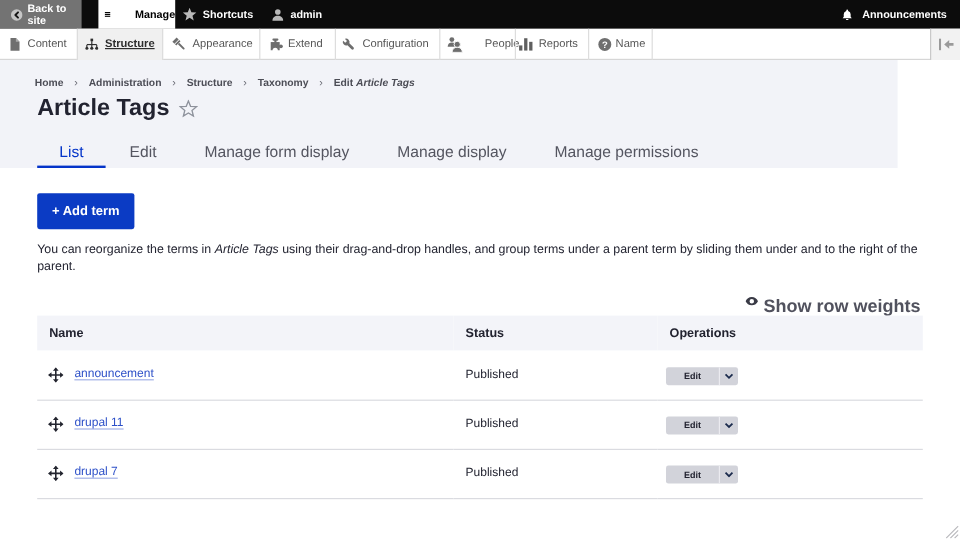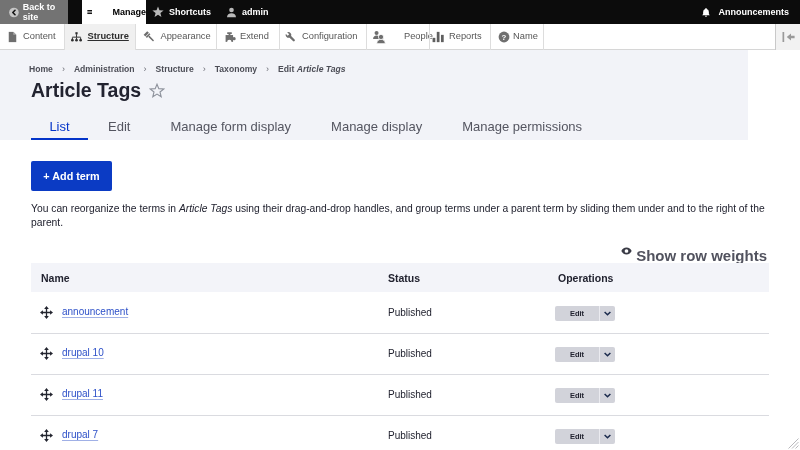--- a/index.html
+++ b/index.html
@@ -241,75 +241,54 @@
               </div>
             </div>
           </td>
     </tr>
     <tr>
       <td class="name">
             <div class="nwrap">
               <svg class="dragicon" width="13" height="13" viewBox="0 0 16 16">
                 <path d="M8 0 L10.9 3.6 H8.8 V7.2 H12.4 V5.1 L16 8 L12.4 10.9 V8.8 H8.8 V12.4 H10.9 L8 16 L5.1 12.4 H7.2 V8.8 H3.6 V10.9 L0 8 L3.6 5.1 V7.2 H7.2 V3.6 H5.1 Z" fill="#23252f"></path>
               </svg>
-              <a class="term">drupal 10</a>
+              <a class="term">drupal 11</a>
             </div>
           </td>
       <td>Published</td>
       <td>
             <div class="dropbtn">
               <div class="lbl">Edit</div>
               <div class="tog">
                 <svg width="7" height="5" viewBox="0 0 8 5">
                   <path d="M0.7 0.7 L4 4 L7.3 0.7" stroke="#1b2b4d" stroke-width="1.7" fill="none"></path>
                 </svg>
               </div>
             </div>
           </td>
     </tr>
     <tr>
       <td class="name">
             <div class="nwrap">
               <svg class="dragicon" width="13" height="13" viewBox="0 0 16 16">
                 <path d="M8 0 L10.9 3.6 H8.8 V7.2 H12.4 V5.1 L16 8 L12.4 10.9 V8.8 H8.8 V12.4 H10.9 L8 16 L5.1 12.4 H7.2 V8.8 H3.6 V10.9 L0 8 L3.6 5.1 V7.2 H7.2 V3.6 H5.1 Z" fill="#23252f"></path>
               </svg>
-              <a class="term">drupal 11</a>
+              <a class="term">drupal 7</a>
             </div>
           </td>
       <td>Published</td>
       <td>
             <div class="dropbtn">
               <div class="lbl">Edit</div>
               <div class="tog">
                 <svg width="7" height="5" viewBox="0 0 8 5">
                   <path d="M0.7 0.7 L4 4 L7.3 0.7" stroke="#1b2b4d" stroke-width="1.7" fill="none"></path>
                 </svg>
               </div>
             </div>
           </td>
     </tr>
-    <tr>
-      <td class="name">
-            <div class="nwrap">
-              <svg class="dragicon" width="13" height="13" viewBox="0 0 16 16">
-                <path d="M8 0 L10.9 3.6 H8.8 V7.2 H12.4 V5.1 L16 8 L12.4 10.9 V8.8 H8.8 V12.4 H10.9 L8 16 L5.1 12.4 H7.2 V8.8 H3.6 V10.9 L0 8 L3.6 5.1 V7.2 H7.2 V3.6 H5.1 Z" fill="#23252f"></path>
-              </svg>
-              <a class="term">drupal 7</a>
-            </div>
-          </td>
-      <td>Published</td>
-      <td>
-            <div class="dropbtn">
-              <div class="lbl">Edit</div>
-              <div class="tog">
-                <svg width="7" height="5" viewBox="0 0 8 5">
-                  <path d="M0.7 0.7 L4 4 L7.3 0.7" stroke="#1b2b4d" stroke-width="1.7" fill="none"></path>
-                </svg>
-              </div>
-            </div>
-          </td>
-    </tr>
   </tbody>
     </table>
 </div>
 <svg id="grip" width="11" height="11" viewBox="0 0 11 11">
     <path d="M10.5 0.5 L0.5 10.5 M10.5 4 L4 10.5 M10.5 7.5 L7.5 10.5" stroke="#b9b9bd" stroke-width="1"></path>
   </svg>
 
 </body></html>

